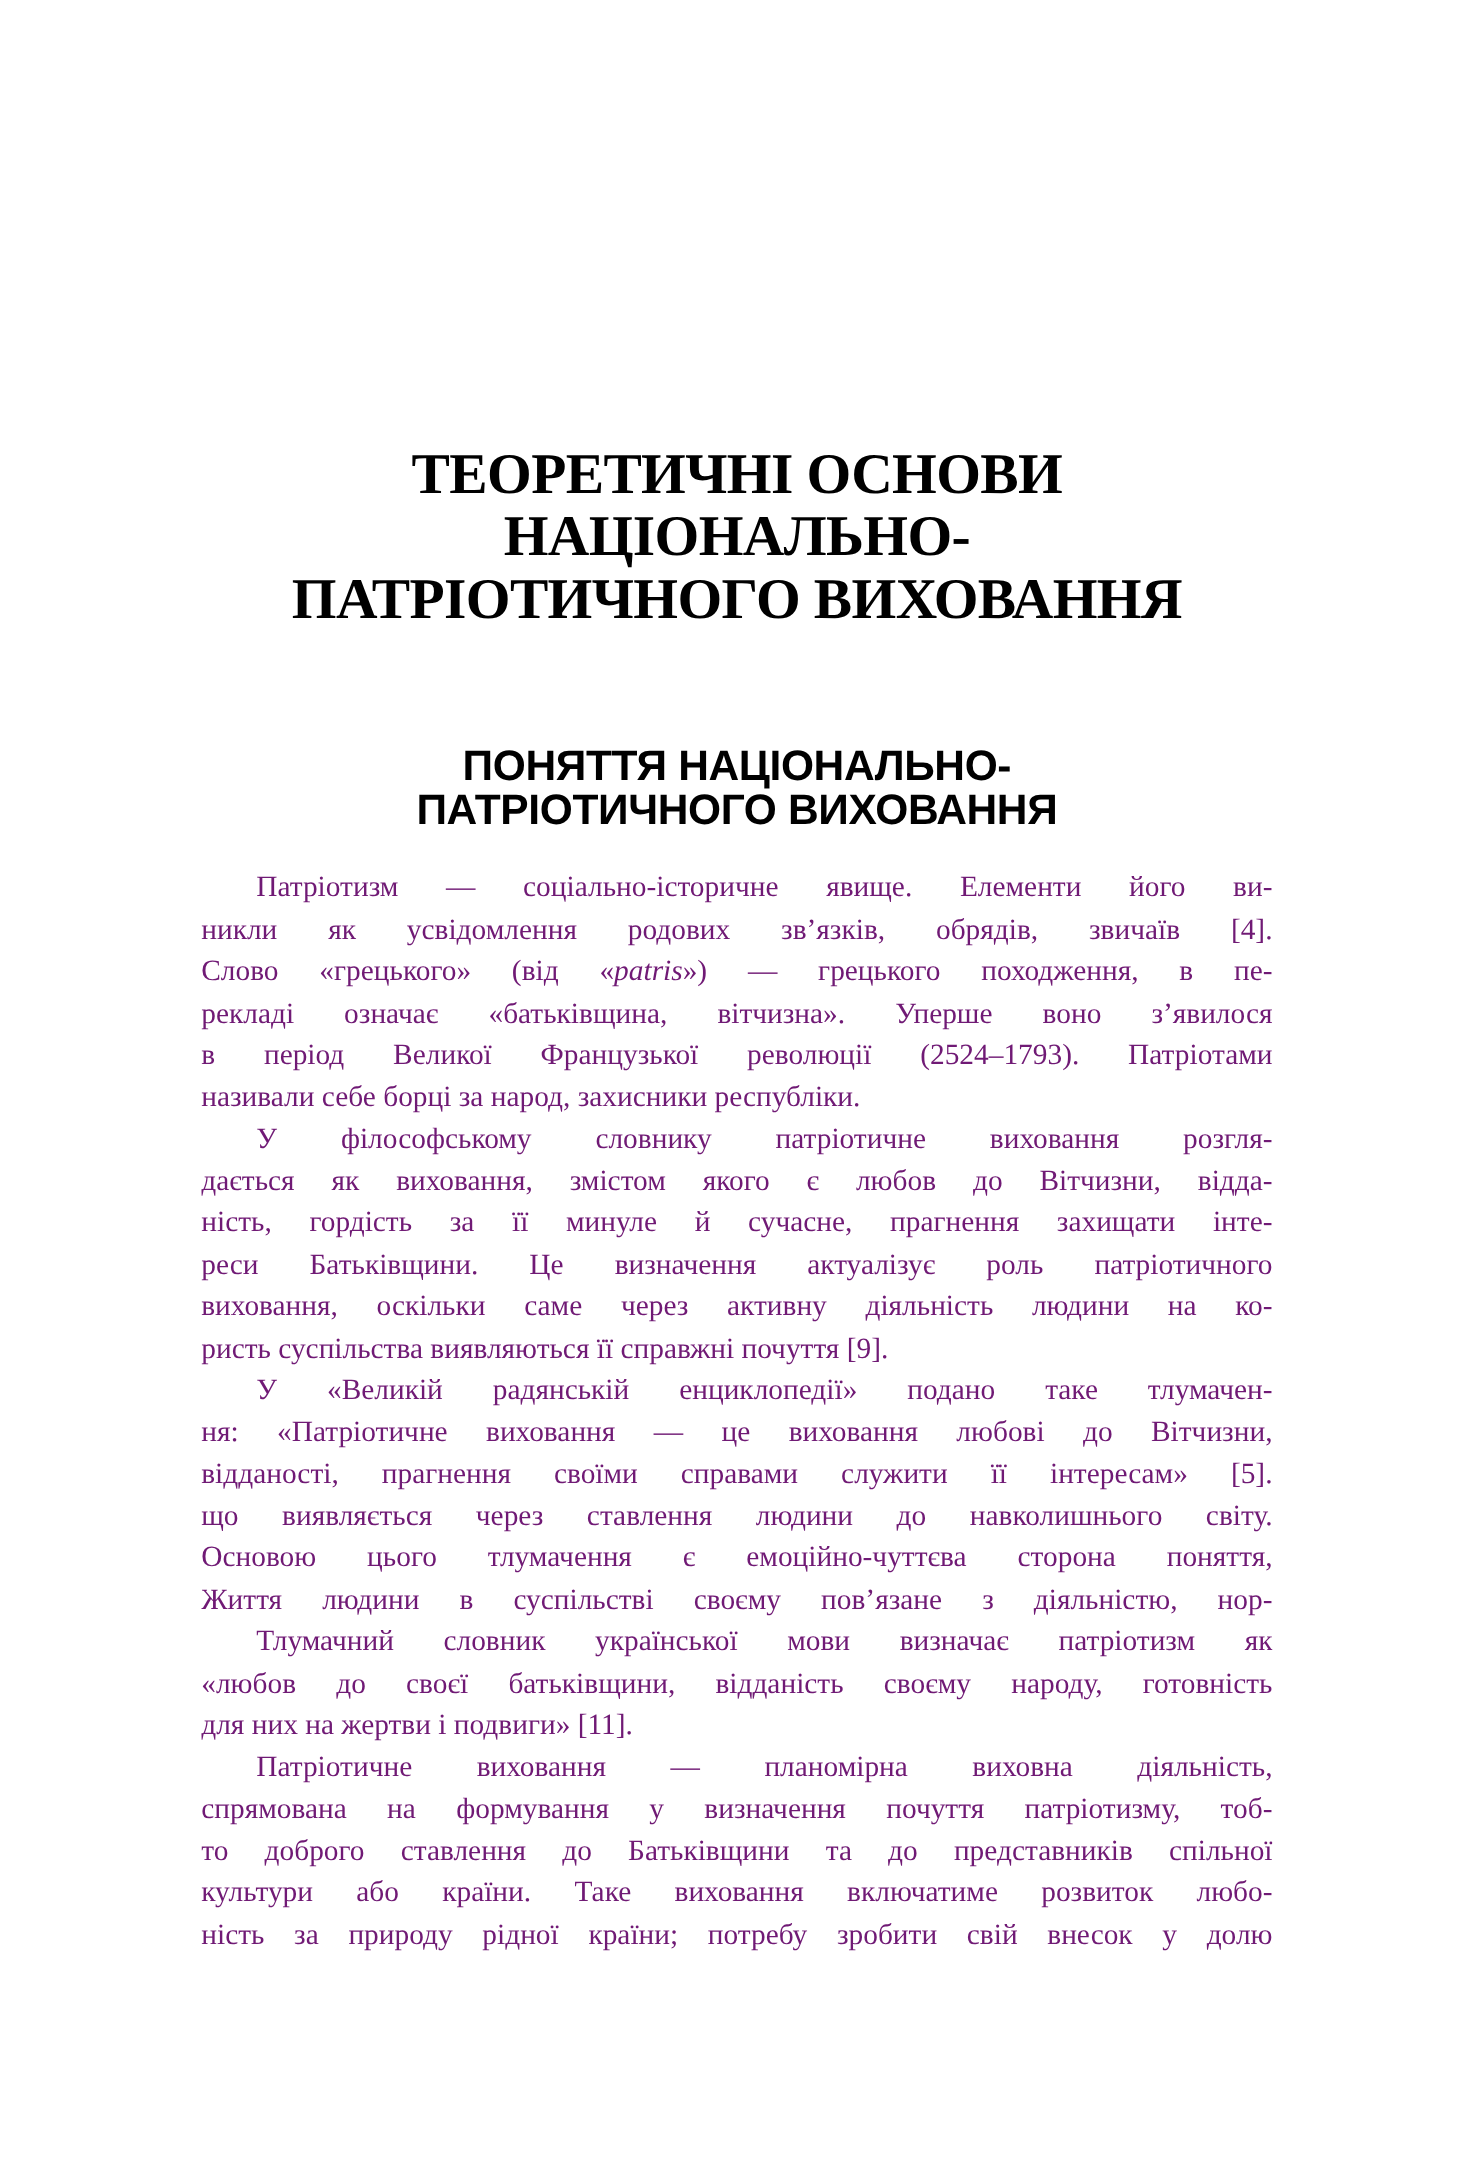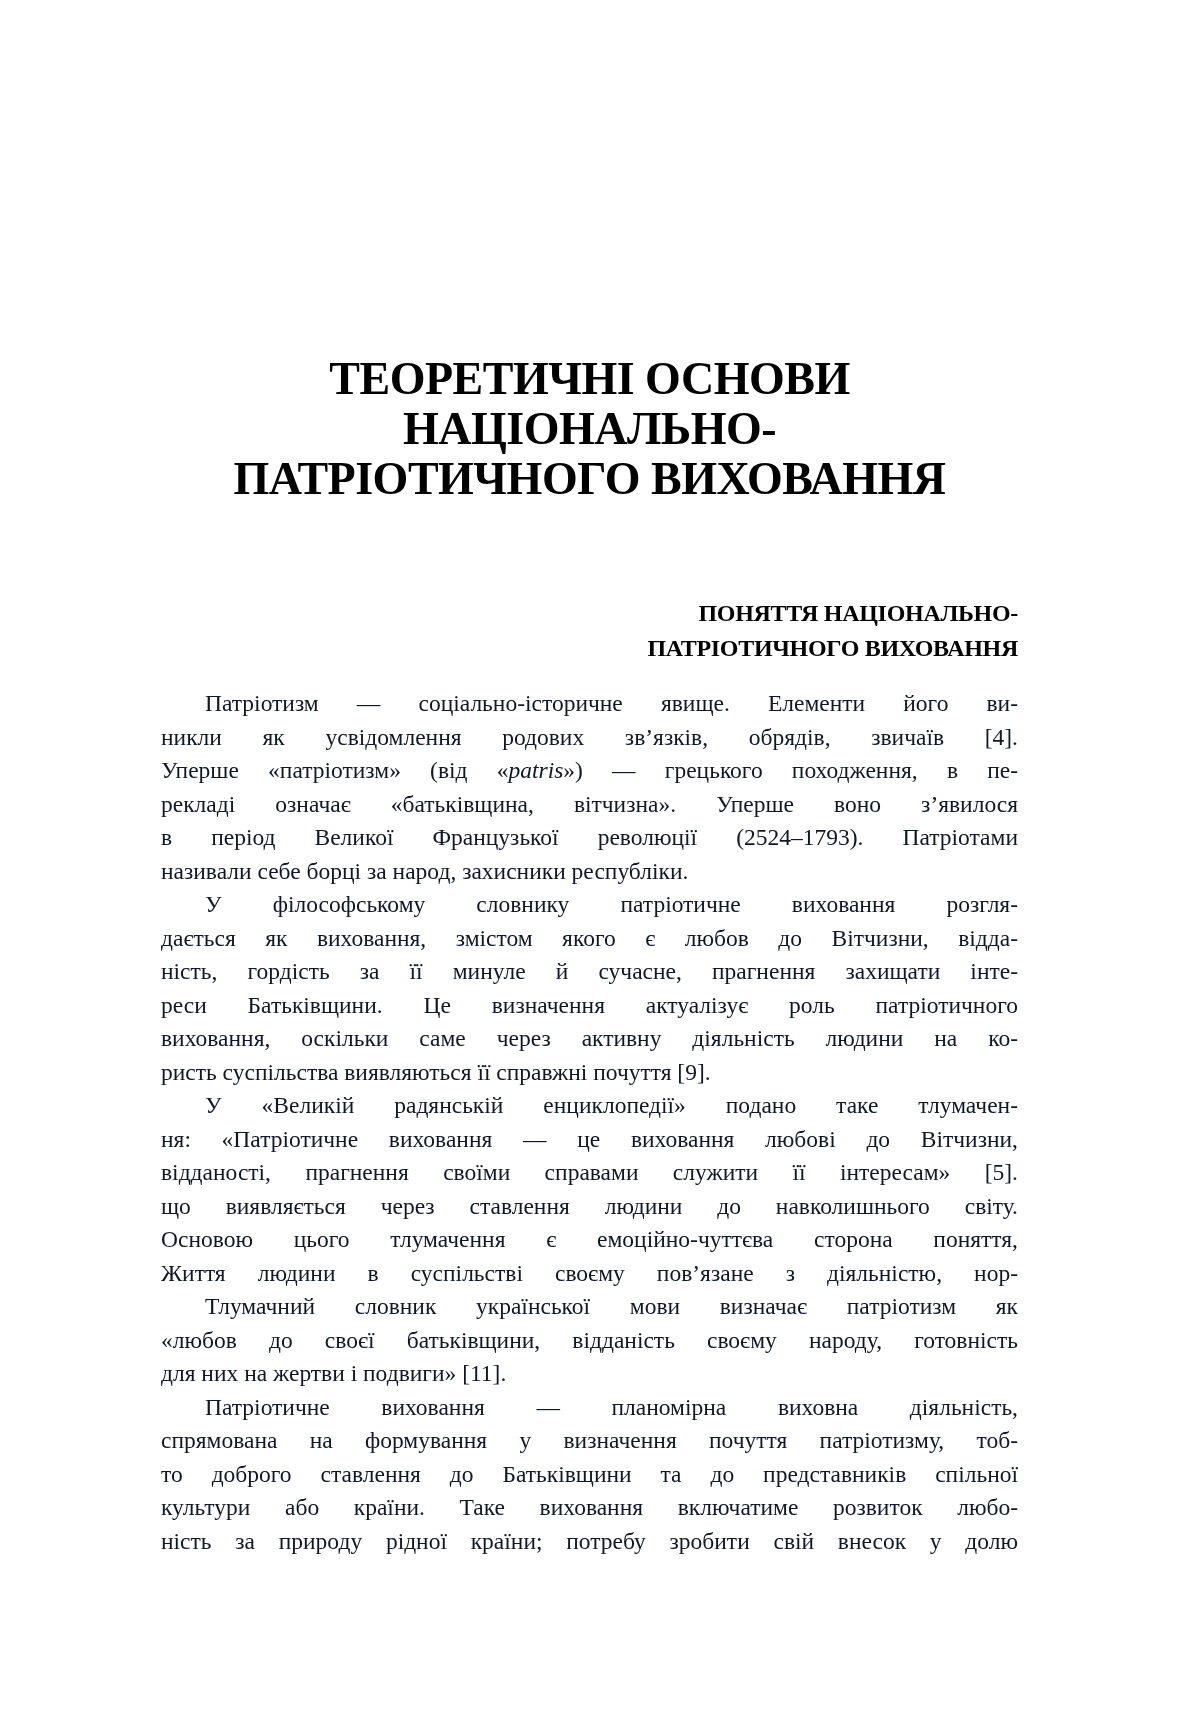--- a/index.html
+++ b/index.html
@@ -23,33 +23,33 @@
     text-align: center;
     font-family: "Liberation Serif", serif;
     font-weight: bold;
     font-size: 46px;
     line-height: 50px;
     letter-spacing: -0.5px;
   }
   .doc-title .t-line { display: block; }
   .section-heading {
     margin-top: 92px;
-    text-align: right;
-    font-family: Liberation Serif, serif;
+    text-align: center;
+    font-family: Liberation Sans, sans-serif;
     font-weight: bold;
-    font-size: 24px;
+    font-size: 34px;
     line-height: 35px;
     letter-spacing: -0.3px;
   }
   .section-heading .h-line { display: block; }
   .body-text {
     margin-top: 21px;
     font-family: "Liberation Serif", serif;
     font-size: 23.5px;
-    color: #0f172a;
+    color: #701a75;
   }
   .line {
     height: 33.5px;
     line-height: 33.5px;
     text-align: justify;
     text-align-last: justify;
     overflow: hidden;
   }
   .line.para-end {
     text-align-last: left;
@@ -70,21 +70,21 @@
   </h1>
 
   <h2 class="section-heading">
     <span class="h-line">ПОНЯТТЯ НАЦІОНАЛЬНО-</span>
     <span class="h-line">ПАТРІОТИЧНОГО ВИХОВАННЯ</span>
   </h2>
 
   <div class="body-text">
       <div class="line para-start">Патріотизм — соціально-історичне явище. Елементи його ви-</div>
       <div class="line">никли як усвідомлення родових зв’язків, обрядів, звичаїв [4].</div>
-      <div class="line"><span>Уперше «патріотизм» (від «</span><span class="it">patris</span><span>») — грецького походження, в пе-</span></div>
+      <div class="line"><span>Слово «грецького» (від «</span><span class="it">patris</span><span>») — грецького походження, в пе-</span></div>
       <div class="line">рекладі означає «батьківщина, вітчизна». Уперше воно з’явилося</div>
       <div class="line">в період Великої Французької революції (2524–1793). Патріотами</div>
       <div class="line para-end">називали себе борці за народ, захисники республіки.</div>
       <div class="line para-start">У філософському словнику патріотичне виховання розгля-</div>
       <div class="line">дається як виховання, змістом якого є любов до Вітчизни, відда-</div>
       <div class="line">ність, гордість за її минуле й сучасне, прагнення захищати інте-</div>
       <div class="line">реси Батьківщини. Це визначення актуалізує роль патріотичного</div>
       <div class="line">виховання, оскільки саме через активну діяльність людини на ко-</div>
       <div class="line para-end">ристь суспільства виявляються її справжні почуття [9].</div>
       <div class="line para-start">У «Великій радянській енциклопедії» подано таке тлумачен-</div>

